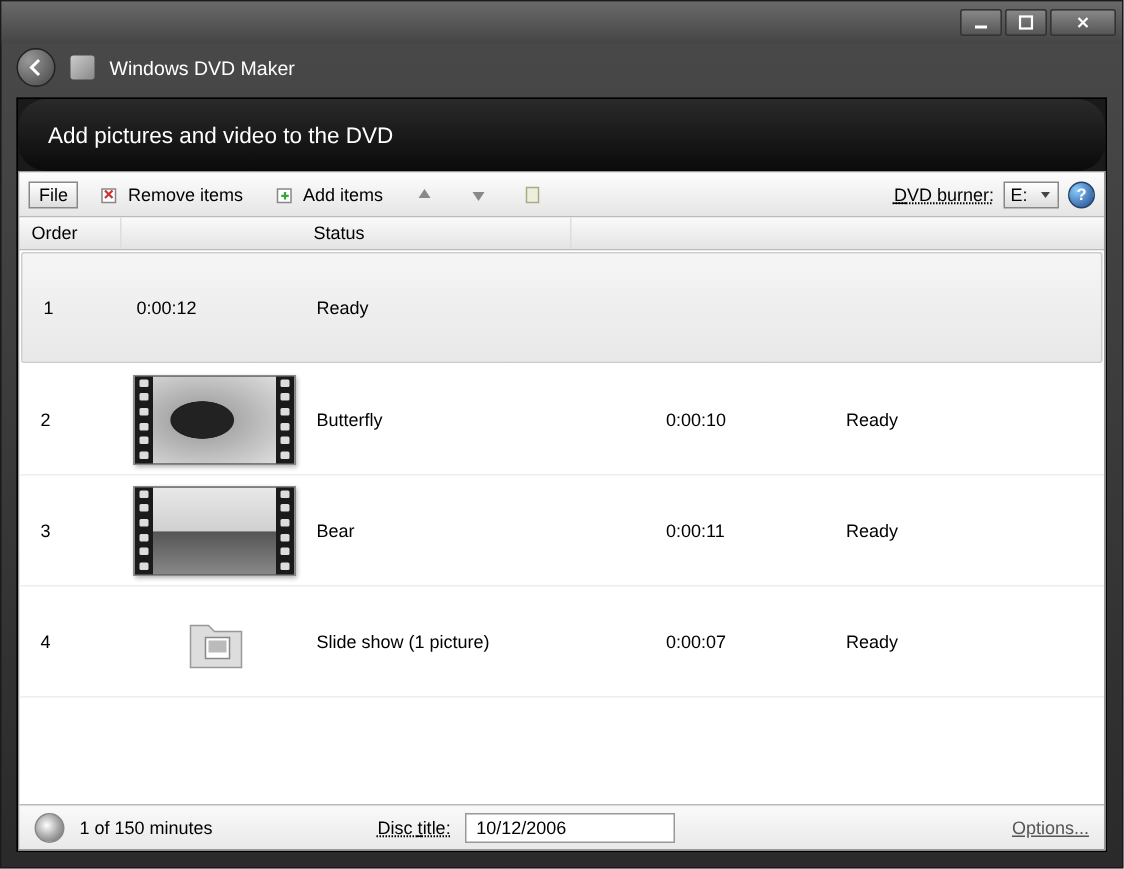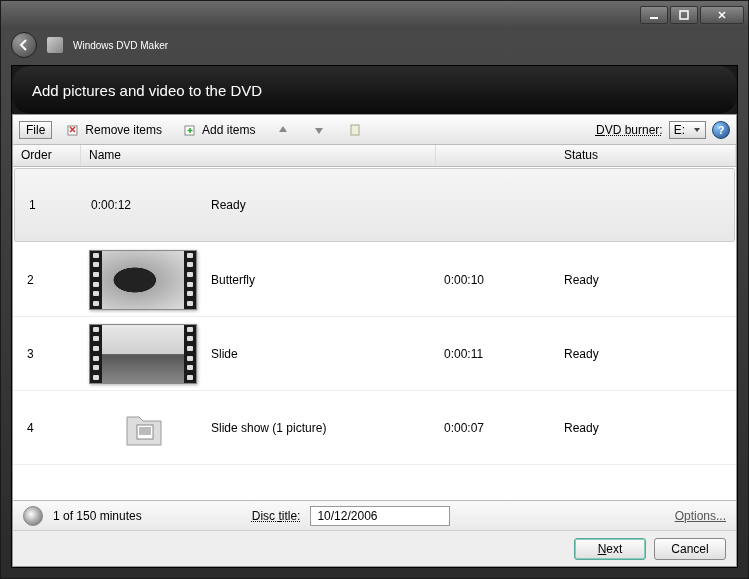--- a/index.html
+++ b/index.html
@@ -58,21 +58,21 @@
       align-items: center;
       justify-content: center;
       color: #fff;
       cursor: pointer;
     }
     .app-icon {
       width: 16px; height: 16px;
       background: linear-gradient(135deg, #ccc, #888);
       border-radius: 2px;
     }
-    .app-title { color: #fff; font-size: 10px; }
+    .app-title { color: #fff; font-size: 13px; }
     .content-frame {
       position: absolute;
       top: 64px; left: 10px; right: 10px; bottom: 10px;
       background: #1a1a1a;
       border: 1px solid #000;
     }
     .header-band {
       height: 48px;
       background: linear-gradient(180deg, #2a2a2a 0%, #0a0a0a 100%);
       color: #fff;
@@ -338,21 +338,20 @@
           <span>E:</span>
           <svg width="8" height="8" viewBox="0 0 8 8">
               <path d="M1 2 L4 6 L7 2 Z" fill="#444"></path>
             </svg>
         </div>
         <div class="help-btn">?</div>
       </div>
 
       <div class="grid-header">
         <div class="col col-order">Order</div>
-        <div class="col col-name">Name</div>
         <div class="col col-duration">Duration</div>
         <div class="col col-status">Status</div>
         <div class="col col-extra"></div>
       </div>
 
       <div class="item-list" id="item-list">
           <div class="item-row selected">
     <div class="cell cell-order">1</div>
     <div class="cell cell-duration">0:00:12</div>
     <div class="cell cell-status">Ready</div>
@@ -401,21 +400,21 @@
       <div class="thumb-img img-lake"></div>
       <div class="film-edge-r">
                   <div class="sprocket"></div>
                   <div class="sprocket"></div>
                   <div class="sprocket"></div>
                   <div class="sprocket"></div>
                   <div class="sprocket"></div>
                   <div class="sprocket"></div>
                 </div>
     </div>
-      <span>Slide</span>
+      <span>Bear</span>
     </div>
     <div class="cell cell-duration">0:00:11</div>
     <div class="cell cell-status">Ready</div>
     <div class="cell cell-extra"></div>
   </div>
           <div class="item-row">
     <div class="cell cell-order">4</div>
     <div class="cell cell-name">
       <div class="folder-icon">
       <svg viewBox="0 0 50 50">
@@ -435,19 +434,15 @@
       <div class="status-bar">
         <div class="disc-icon"></div>
         <span>1 of 150 minutes</span>
         <div class="spacer" style="flex:0 0 90px"></div>
         <span class="disc-title-label">Disc <span class="u">t</span>itle:</span>
         <input class="disc-title-input" value="10/12/2006" style="">
         <div class="spacer"></div>
         <span class="options-link">Options...</span>
       </div>
 
-      <div class="footer-buttons">
-        <button class="btn default"><span class="u">N</span>ext</button>
-        <button class="btn">Cancel</button>
-      </div>
     </div>
   </div>
 </div>
 
 </body></html>

